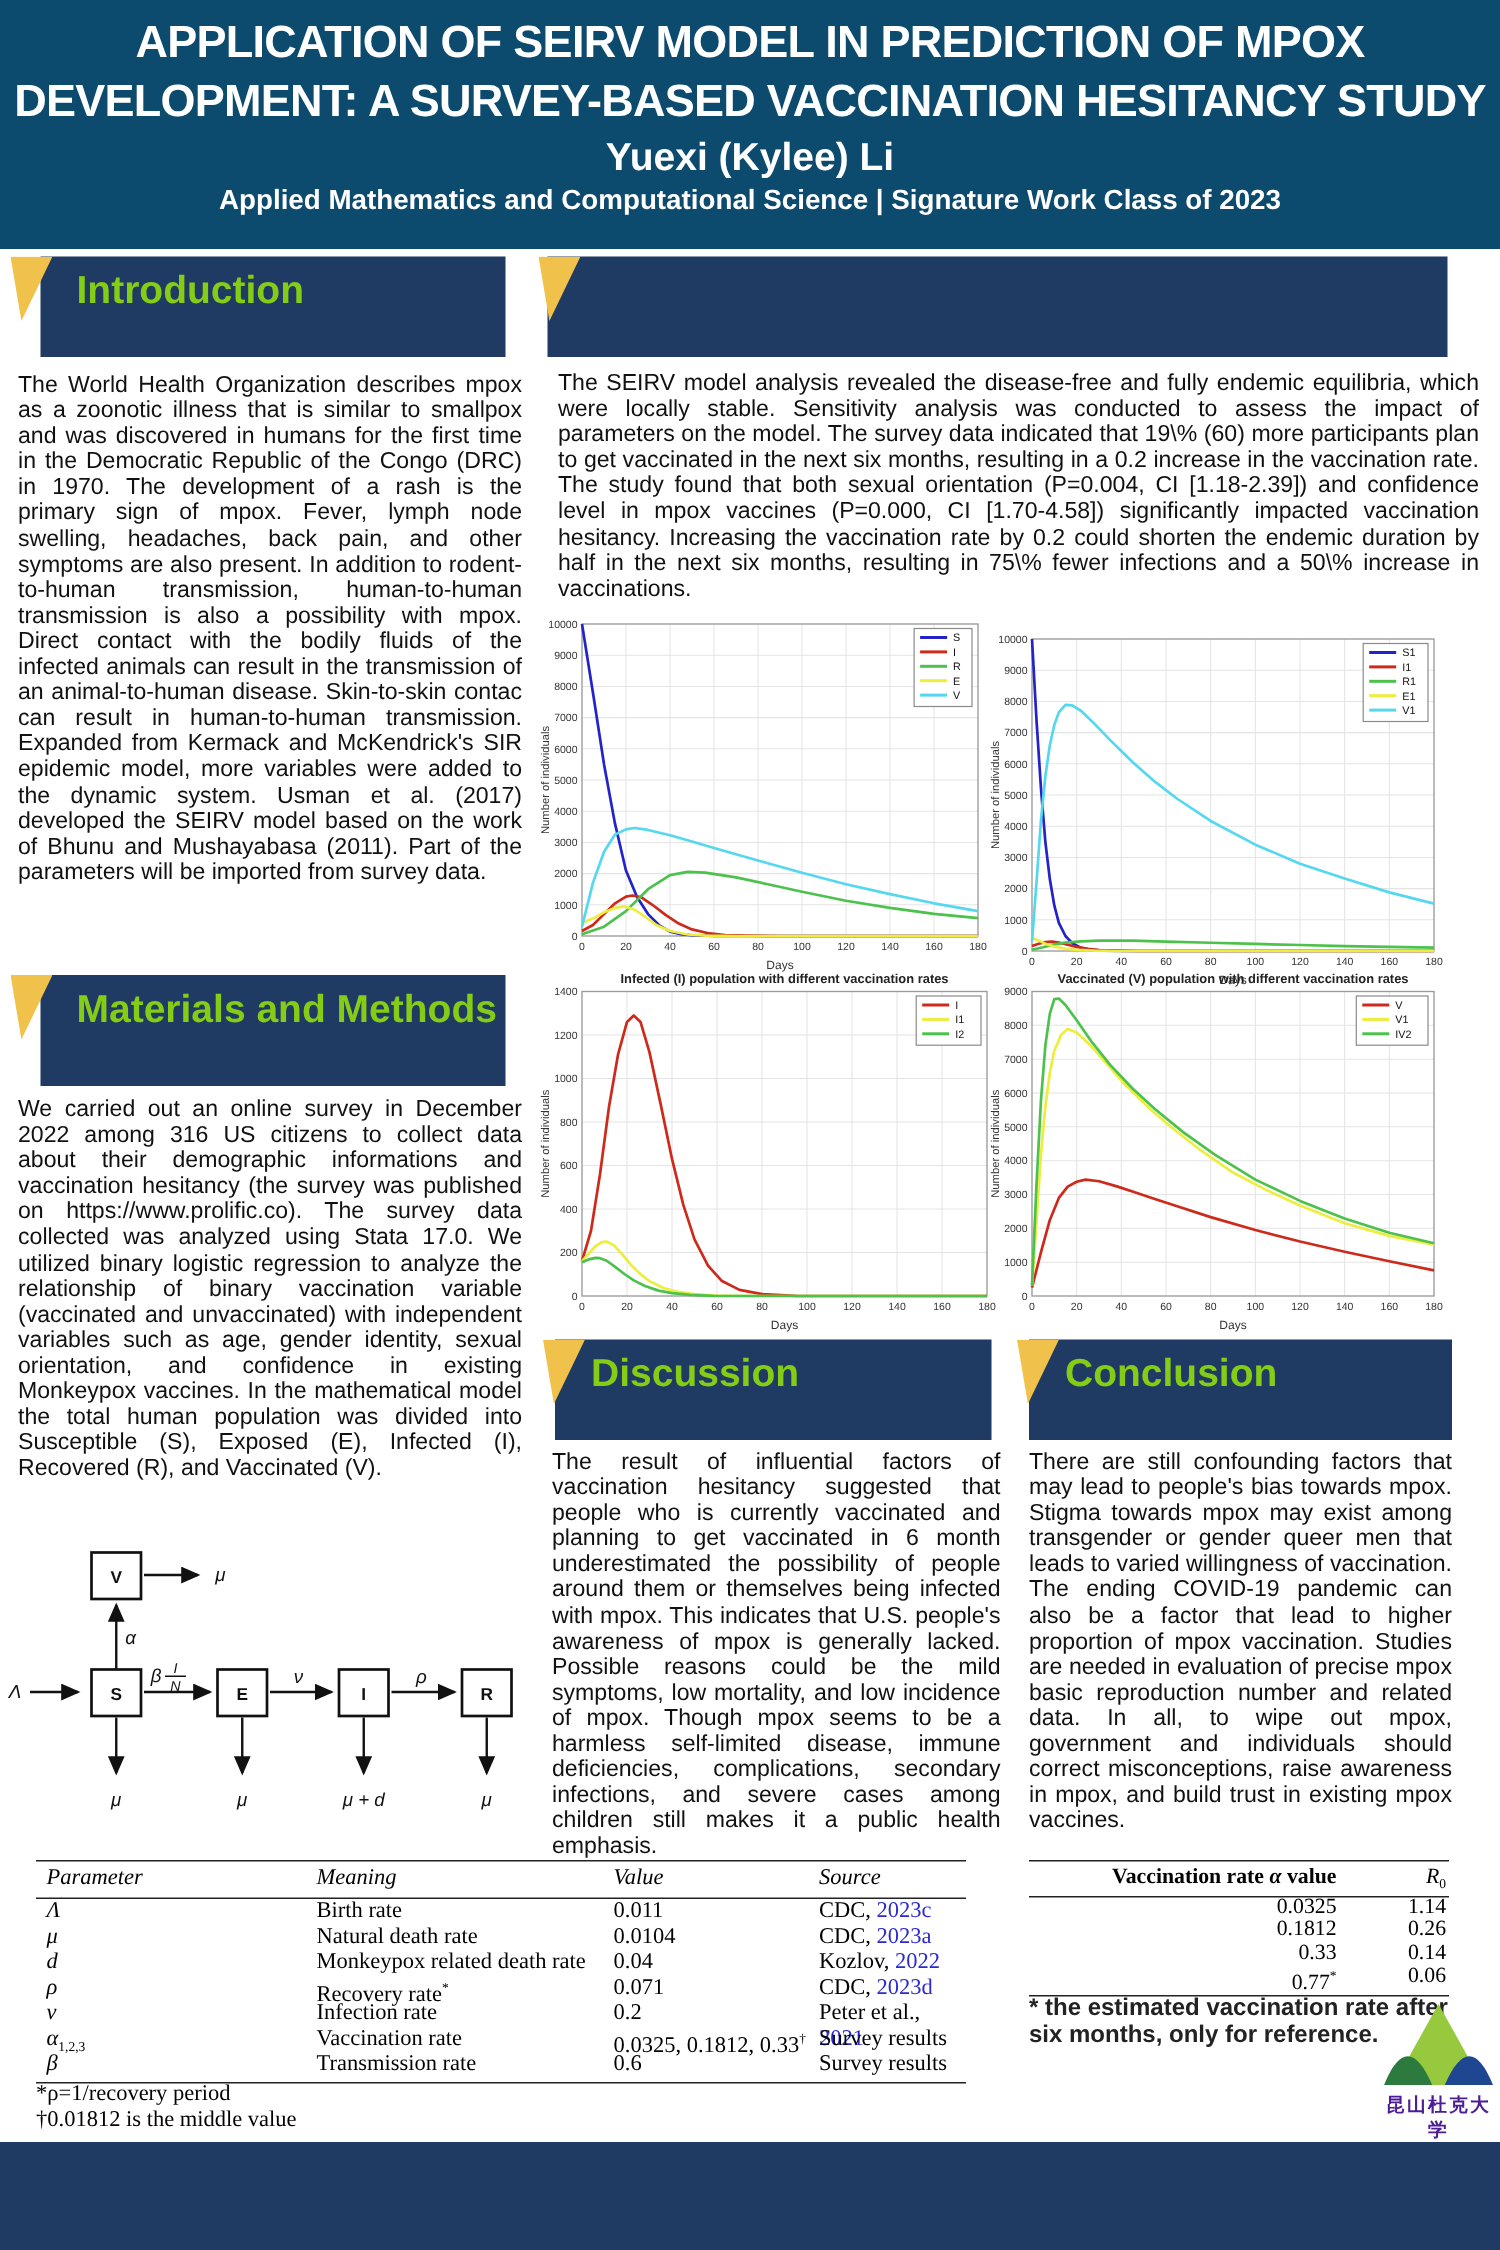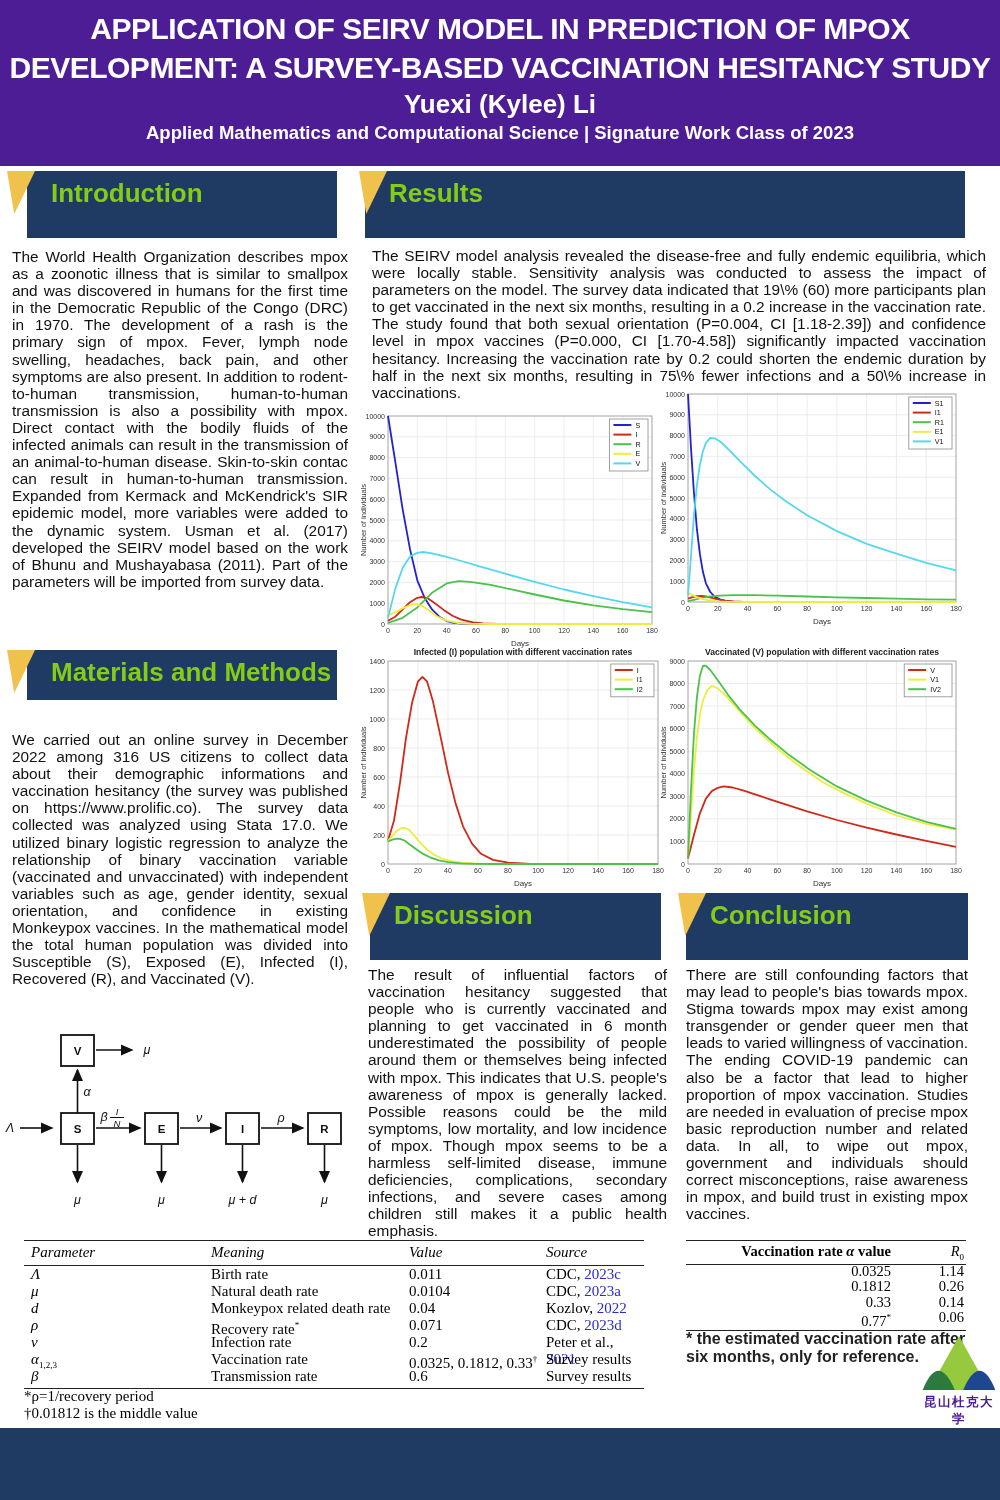--- a/index.html
+++ b/index.html
@@ -1,20 +1,20 @@
 <!DOCTYPE html>
 <html><head>
 <meta charset="utf-8">
 <style>
   html,body{margin:0;padding:0;}
   body{width:1000px;height:1500px;position:relative;background:#fff;
        font-family:"Liberation Sans",sans-serif;color:#151515;}
   .abs{position:absolute;}
   
-  .banner{left:0;top:0;width:1000px;height:166px;background:#4c1d95;color:#fff;text-align:center;}
+  .banner{left:0;top:0;width:1000px;height:166px;background:#0c4a6e;color:#fff;text-align:center;}
   .banner .t1{font-weight:bold;font-size:30px;line-height:39px;letter-spacing:-0.5px;padding-top:9px;}
   .banner .t2{font-weight:bold;font-size:30px;line-height:39px;letter-spacing:-0.5px;}
   .banner .auth{font-weight:bold;font-size:26px;line-height:34px;}
   .banner .affil{font-weight:bold;font-size:18.5px;line-height:24px;}
   
   .sec{background:#1f3a63;color:#84cc16;}
   .sec .hd{font-weight:bold;font-size:26px;padding:7px 0 0 24px;}
   .tri{position:absolute;width:28px;height:43px;background:#f0c24b;
        clip-path:polygon(0 0,100% 0,26% 100%);}
   
@@ -48,28 +48,27 @@
   <div class="t2">DEVELOPMENT: A SURVEY-BASED VACCINATION HESITANCY STUDY</div>
   <div class="auth">Yuexi (Kylee) Li</div>
   <div class="affil">Applied Mathematics and Computational Science | Signature Work Class of 2023</div>
 </div>
 
 <div class="abs sec" style="left:27px;top:171px;width:310px;height:67px;">
   <div class="tri" style="left:-20px;top:0;"></div>
   <div class="hd">Introduction</div>
 </div>
 
-<div class="abs sec" style="left:27px;top:650px;width:310px;height:50px;">
+<div class="abs sec" style="left:27px;top:650px;width:310px;height:74px;">
   <div class="tri" style="left:-20px;top:0;"></div>
   <div class="hd">Materials and Methods</div>
 </div>
 
 <div class="abs sec" style="left:365px;top:171px;width:600px;height:67px;">
   <div class="tri" style="left:-6px;top:0;"></div>
-  <div class="hd">Results</div>
 </div>
 
 <div class="abs sec" style="left:370px;top:893px;width:291px;height:67px;">
   <div class="tri" style="left:-8px;top:0;"></div>
   <div class="hd">Discussion</div>
 </div>
 
 <div class="abs sec" style="left:686px;top:893px;width:282px;height:67px;">
   <div class="tri" style="left:-8px;top:0;"></div>
   <div class="hd">Conclusion</div>
@@ -189,21 +188,21 @@
         <line x1="255.4" y1="34.2" x2="273.4" y2="34.2" stroke="#4cc24c" stroke-width="2"></line>
         <text x="277.4" y="36.800000000000004" font-size="7.2" fill="#111">R</text>
         <line x1="255.4" y1="43.8" x2="273.4" y2="43.8" stroke="#eded3e" stroke-width="2"></line>
         <text x="277.4" y="46.4" font-size="7.2" fill="#111">E</text>
         <line x1="255.4" y1="53.4" x2="273.4" y2="53.4" stroke="#55d8ee" stroke-width="2"></line>
         <text x="277.4" y="56" font-size="7.2" fill="#111">V</text>
       </g>
       <text x="162" y="236" text-anchor="middle" font-size="8" fill="#333">Days</text>
       <text x="8" y="110" font-size="7.5" fill="#333" text-anchor="middle" transform="rotate(-90 8 110)">Number of individuals</text>
     </svg></div>
-<div id="chart1" class="abs" style="left:658px;top:388px;"><svg width="304" height="238" viewBox="0 0 304 238">
+<div id="chart1" class="abs" style="left:658px;top:420px;"><svg width="304" height="238" viewBox="0 0 304 238">
       <rect x="30" y="6" width="268" height="208" fill="#fff"></rect>
       <g stroke="#e4e4e4" stroke-width="0.7">
         <line x1="59.77777777777777" y1="6" x2="59.77777777777777" y2="214"></line>
         <line x1="89.55555555555554" y1="6" x2="89.55555555555554" y2="214"></line>
         <line x1="119.33333333333333" y1="6" x2="119.33333333333333" y2="214"></line>
         <line x1="149.1111111111111" y1="6" x2="149.1111111111111" y2="214"></line>
         <line x1="178.88888888888889" y1="6" x2="178.88888888888889" y2="214"></line>
         <line x1="208.66666666666666" y1="6" x2="208.66666666666666" y2="214"></line>
         <line x1="238.44444444444446" y1="6" x2="238.44444444444446" y2="214"></line>
         <line x1="268.2222222222222" y1="6" x2="268.2222222222222" y2="214"></line>

